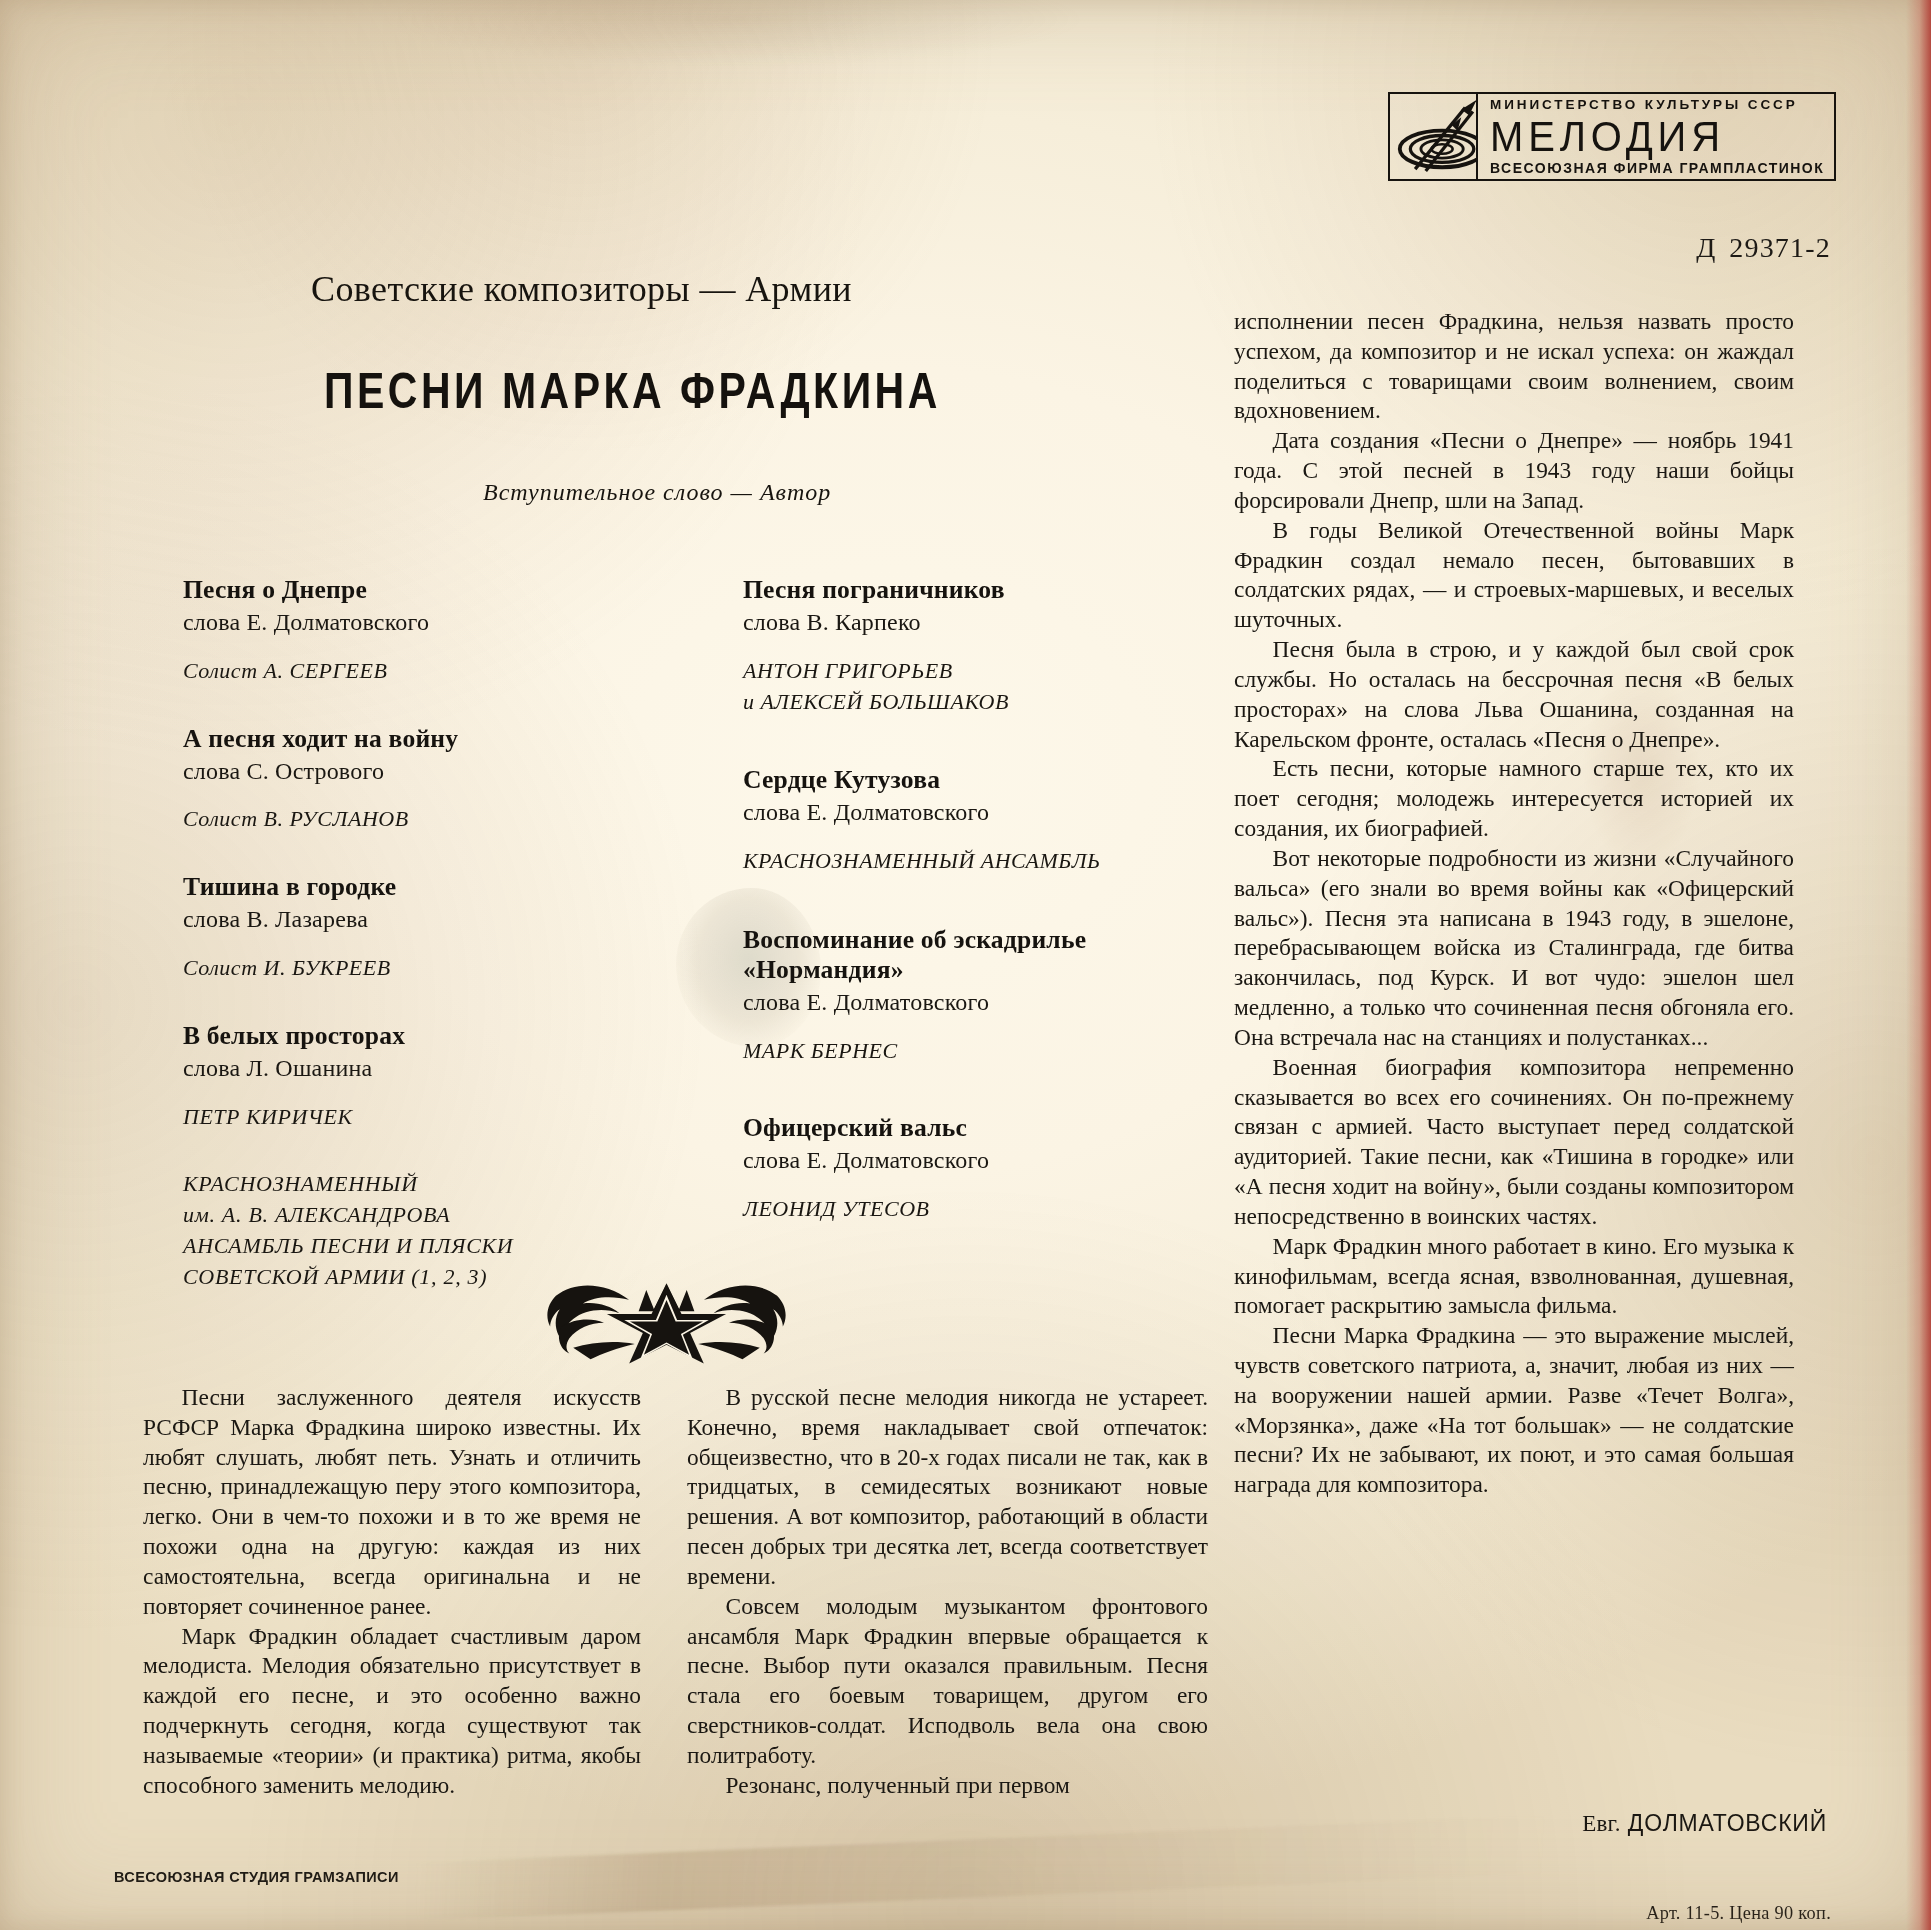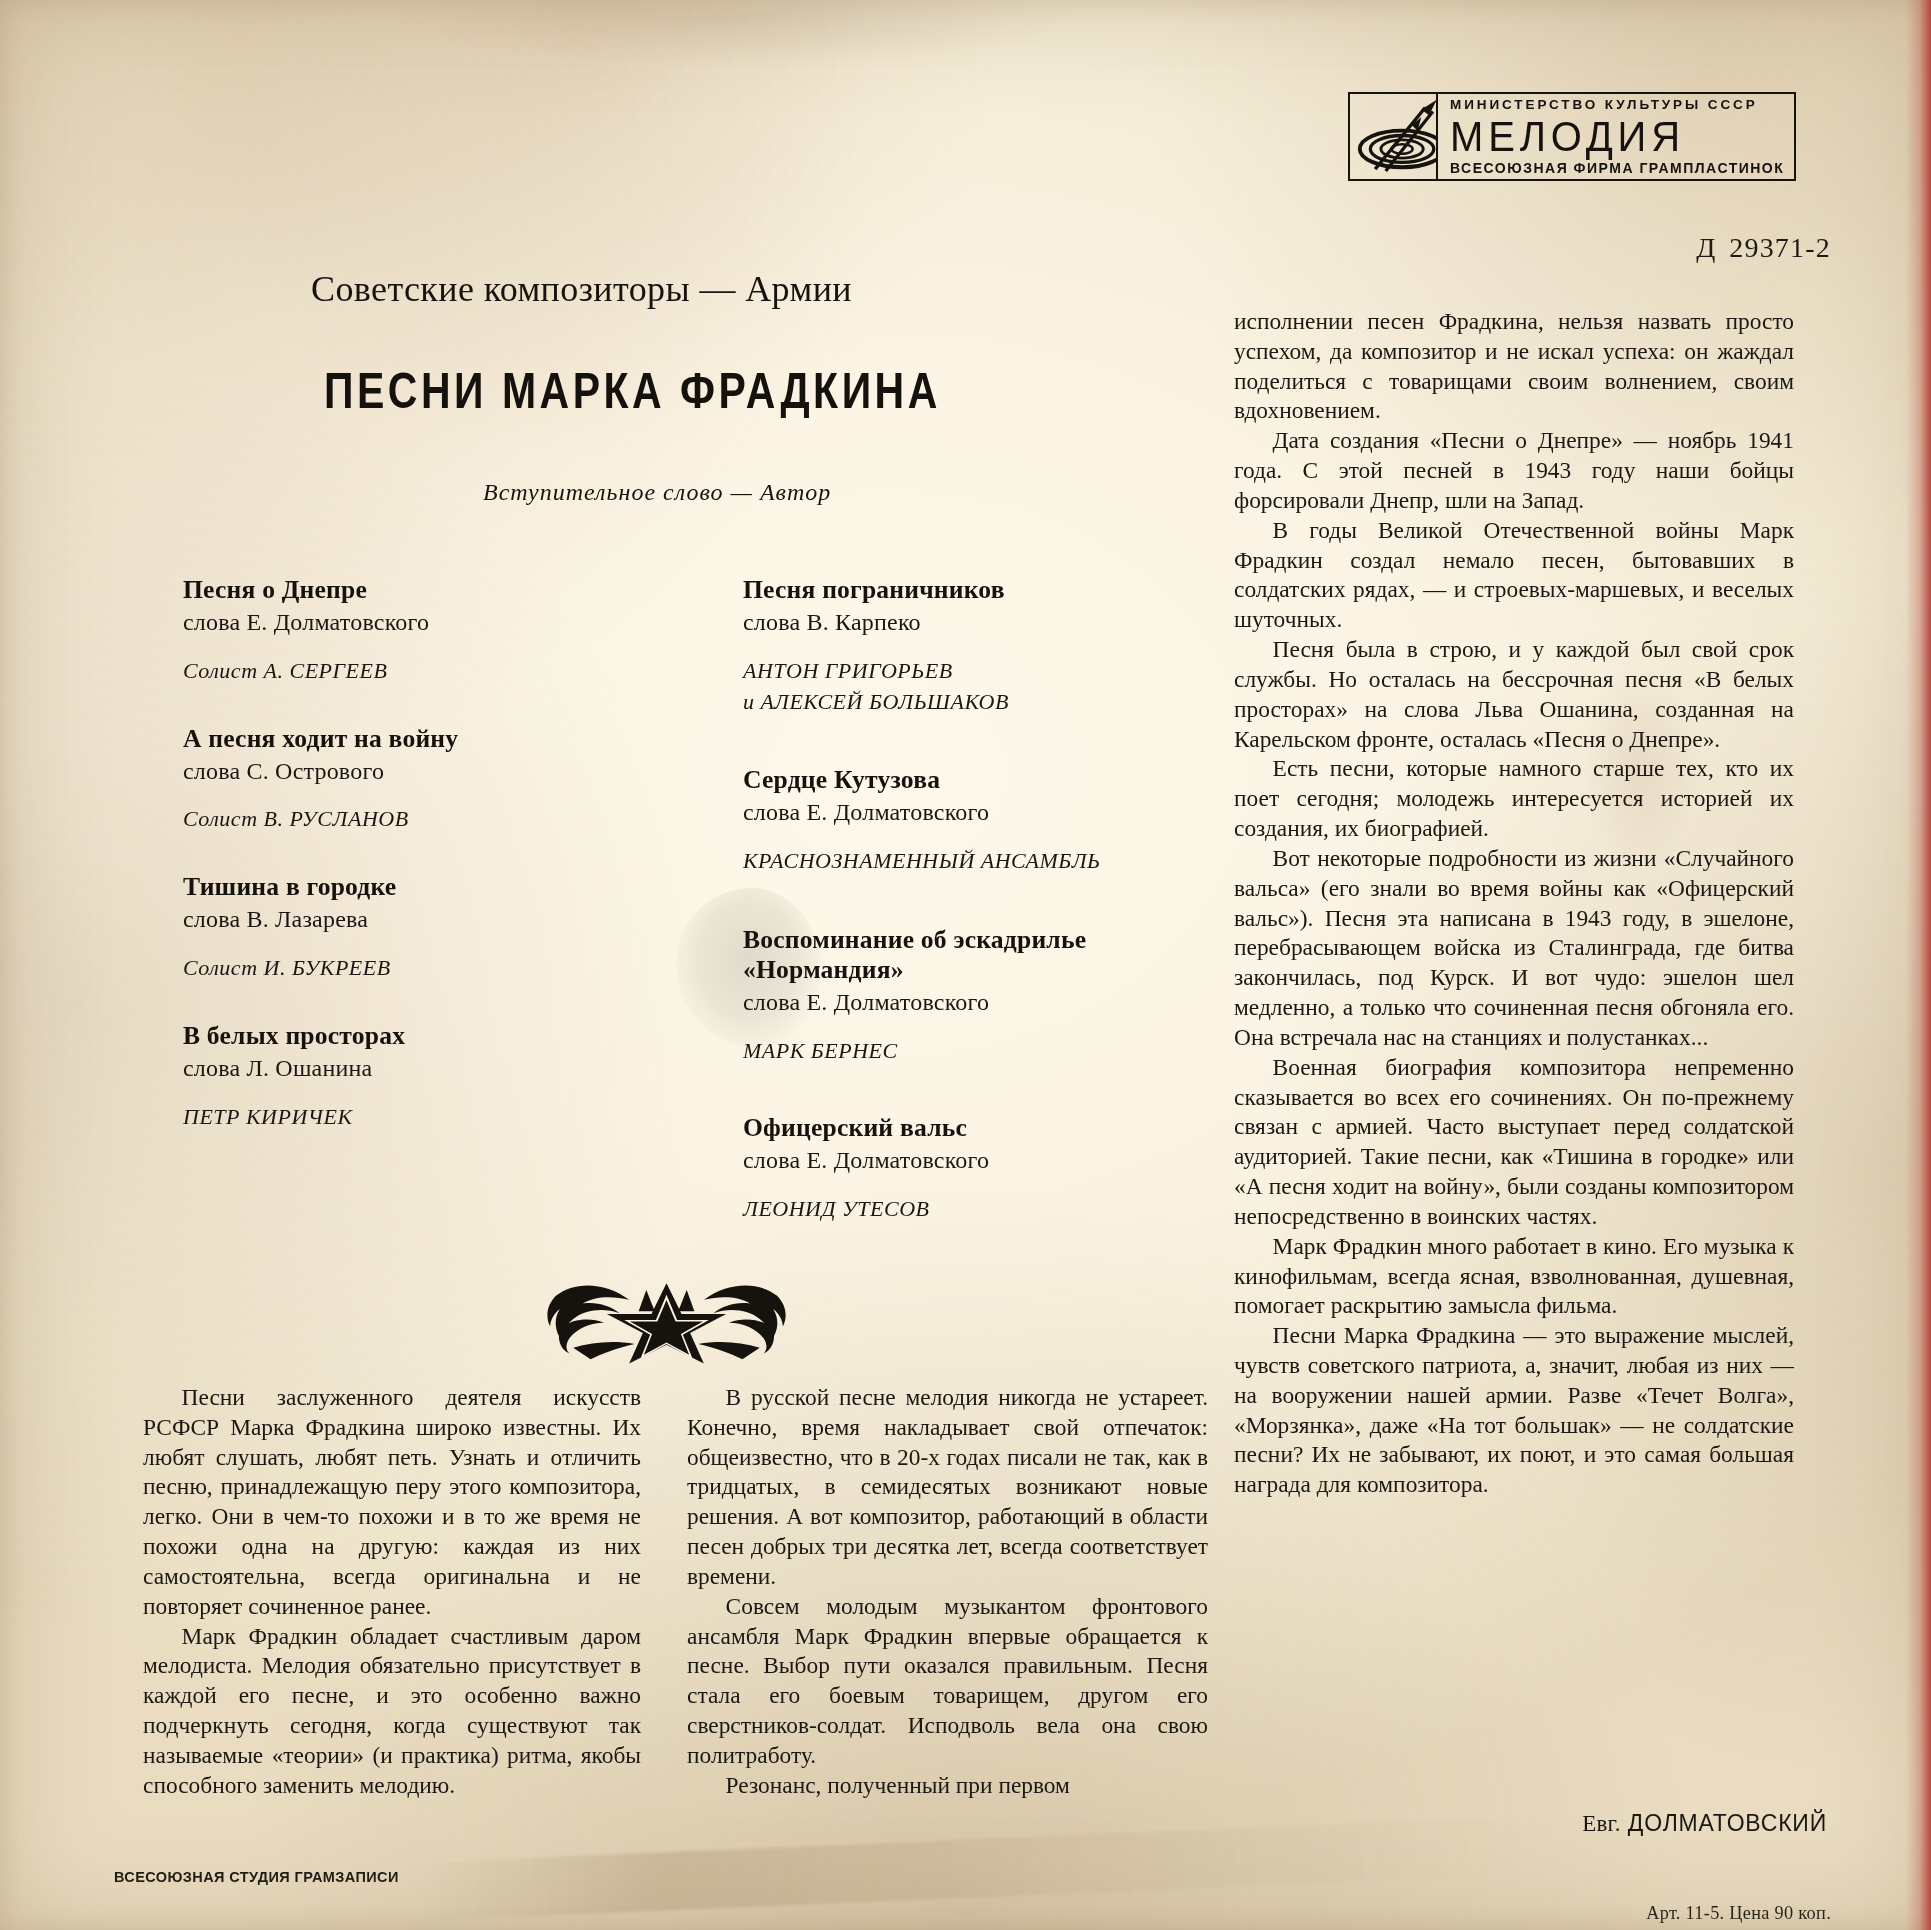--- a/index.html
+++ b/index.html
@@ -68,21 +68,21 @@
   }
   .edge-shade {
     position: absolute; inset: 0;
     box-shadow: inset 0 0 106px rgba(150,118,82,.30), inset 0 0 25px rgba(140,108,72,.22);
     pointer-events: none;
   }
 
   
   .logo-block {
     position: absolute;
-    left: 1348px; top: 92px;
+    left: 1388px; top: 92px;
     width: 444px; height: 85px;
     border: 2.9px solid #16130f;
     display: flex;
     background: rgba(255,255,255,.04);
     justify-content: center;
   }
   .logo-mark {
     width: 108px;
     border-right: 2.9px solid #16130f;
     position: relative;
@@ -310,20 +310,26 @@
     <div class="track">
       <div class="track-title">Тишина в городке</div>
       <div class="track-lyricist">слова В. Лазарева</div>
       <div class="track-performer">Солист И. БУКРЕЕВ</div>
     </div>
     <div class="track">
       <div class="track-title">В белых просторах</div>
       <div class="track-lyricist">слова Л. Ошанина</div>
       <div class="track-performer">ПЕТР КИРИЧЕК</div>
     </div>
+    <div class="ensemble-credit">
+      <div>КРАСНОЗНАМЕННЫЙ</div>
+      <div>им. А. В. АЛЕКСАНДРОВА</div>
+      <div>АНСАМБЛЬ ПЕСНИ И ПЛЯСКИ</div>
+      <div>СОВЕТСКОЙ АРМИИ (1, 2, 3)</div>
+    </div>
   </div>
 
   <div class="tracks-right">
     <div class="track" style="margin-bottom:50px;">
       <div class="track-title">Песня пограничников</div>
       <div class="track-lyricist">слова В. Карпеко</div>
       <div class="track-performer">АНТОН ГРИГОРЬЕВ</div>
       <div class="track-performer" style="margin-top:3px;">и АЛЕКСЕЙ БОЛЬШАКОВ</div>
     </div>
     <div class="track" style="margin-bottom:50px;">

